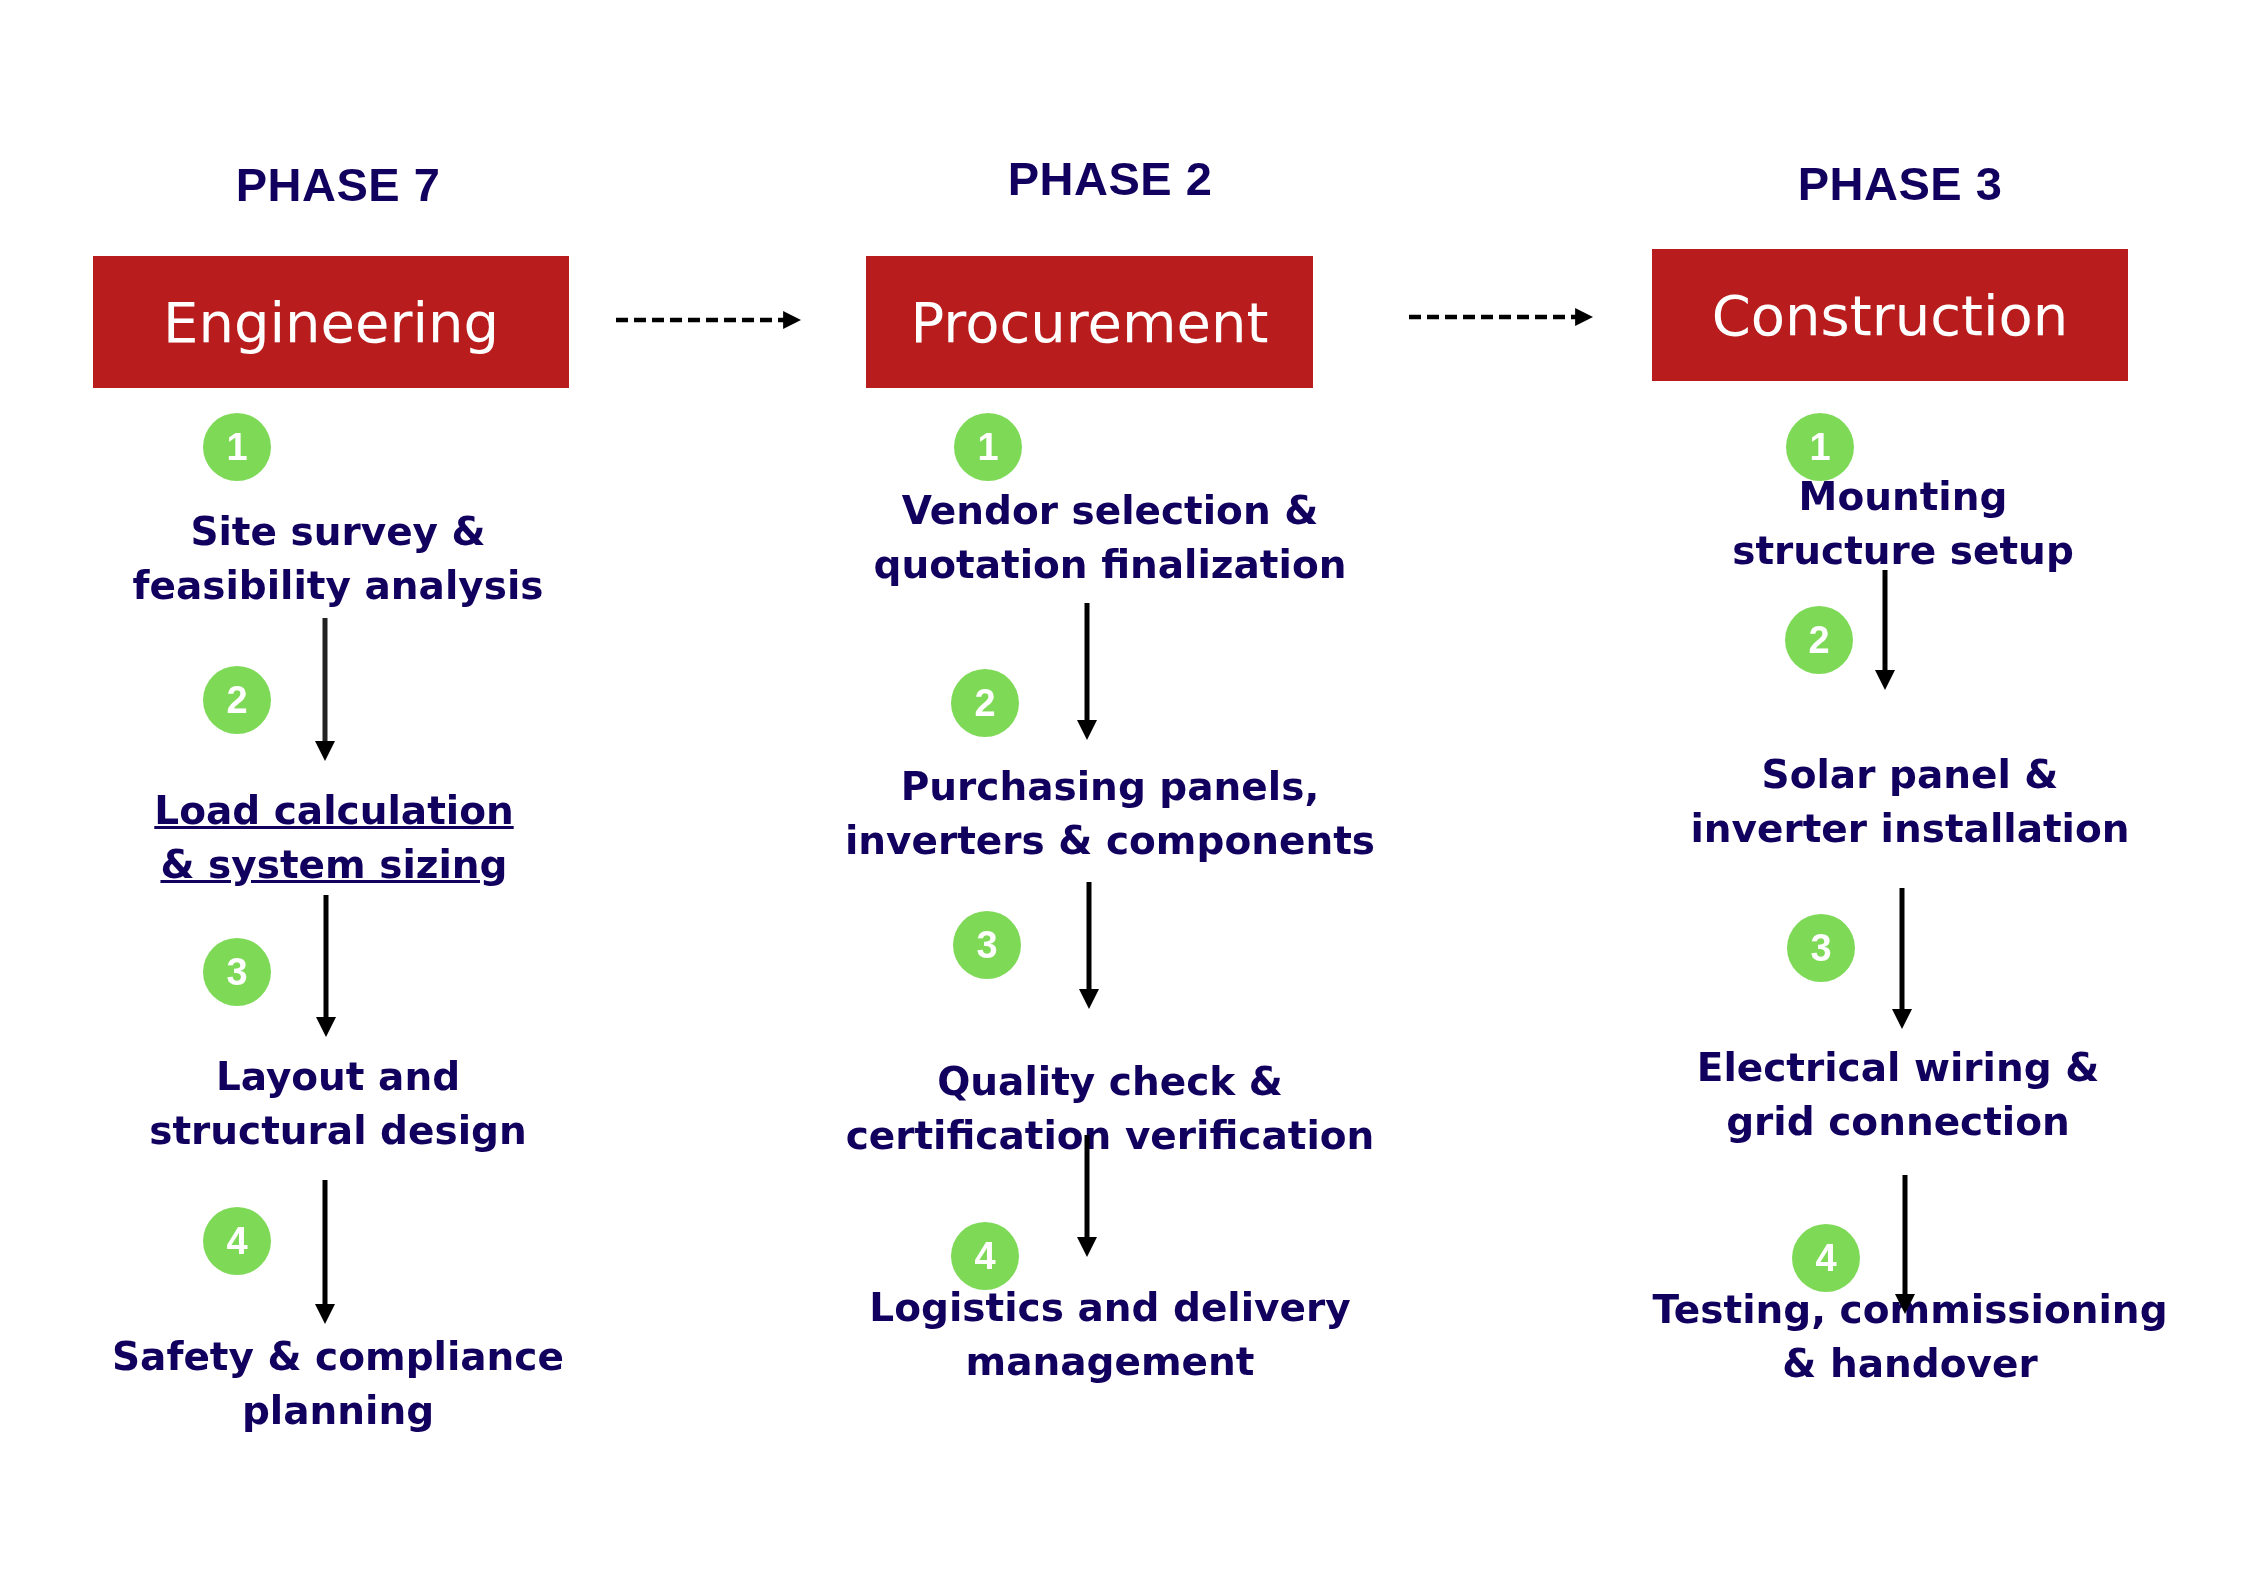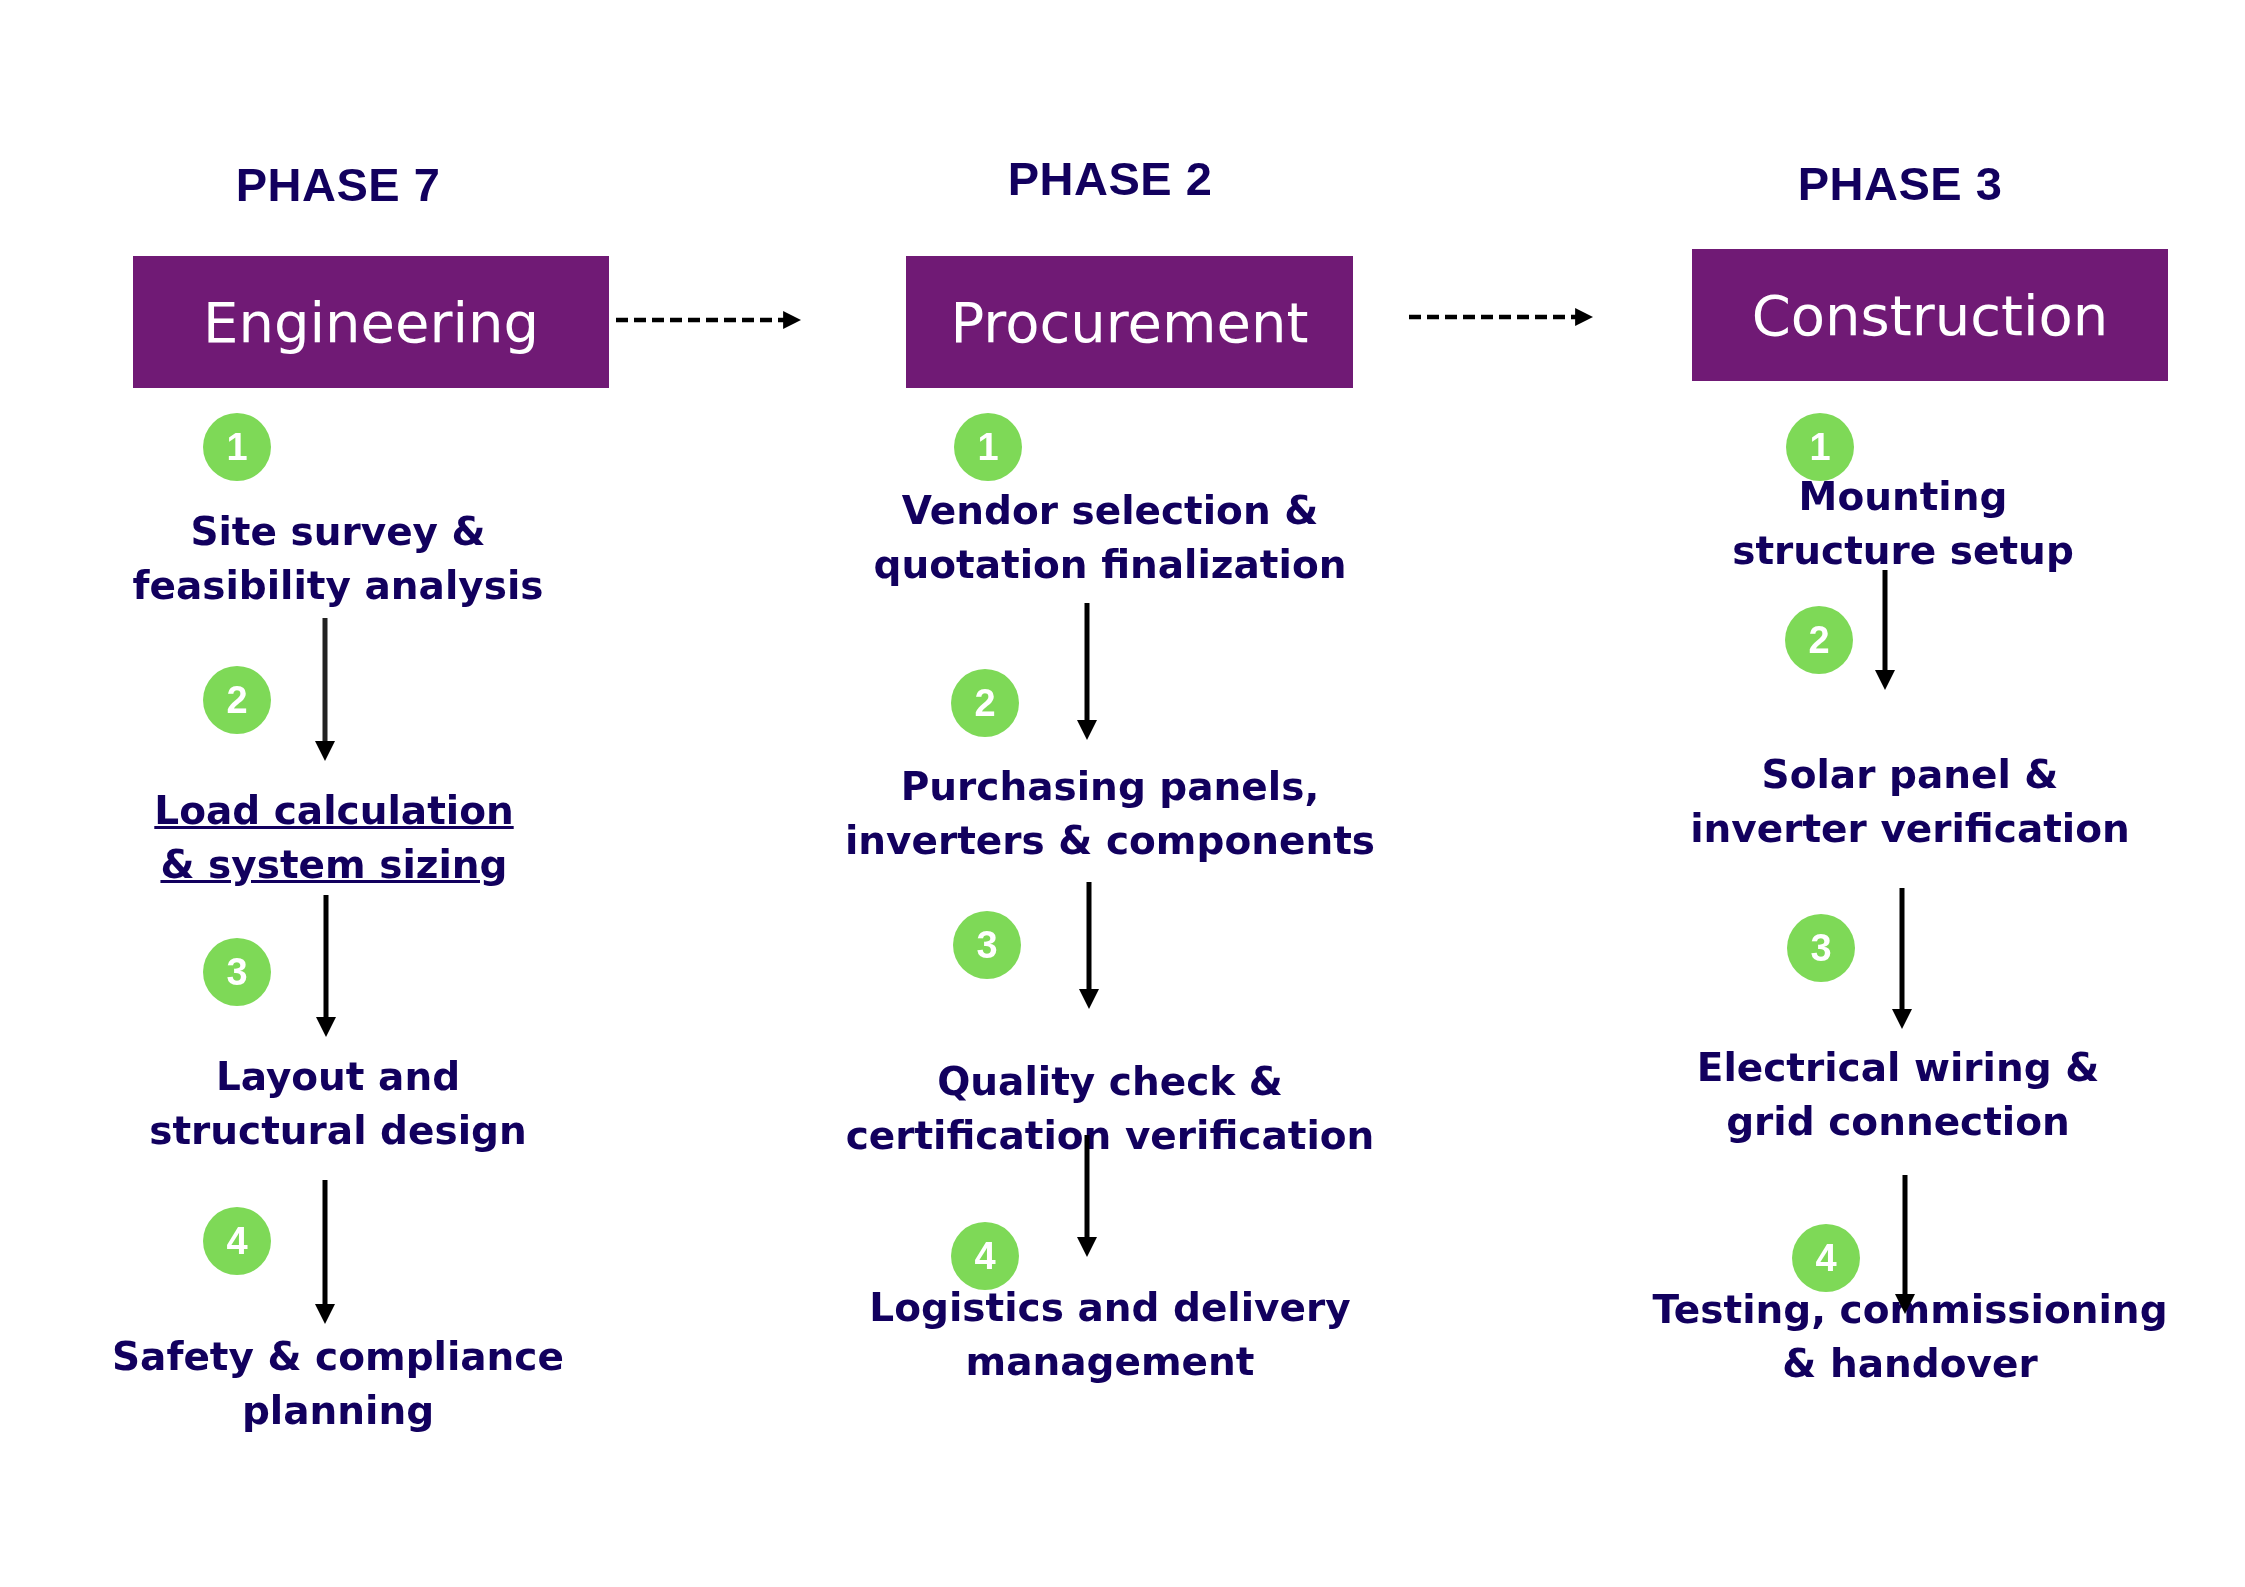--- a/index.html
+++ b/index.html
@@ -2,24 +2,24 @@
 <html><head>
 <meta charset="utf-8">
 <style>
   html, body { margin: 0; padding: 0; background: #ffffff; }
   body { width: 2245px; height: 1587px; position: relative; overflow: hidden;
          font-family: "Liberation Sans", sans-serif; }
   .phase-label { position: absolute; width: 400px; text-align: center;
                  font-family: "Liberation Sans", sans-serif; font-weight: bold;
                  font-size: 47px; color: #12005e; letter-spacing: 0.5px;
                  transform: translate(-50%, -50%); white-space: nowrap; }
-  .phase-box { position: absolute; background: #701a75; color: #ffffff;
+  .phase-box { position: absolute; background: #b91c1c; color: #ffffff;
                display: flex; align-items: center; justify-content: center;
                font-family: "DejaVu Sans", sans-serif; font-size: 56px;
-               font-weight: normal; margin-left: 40px; }
+               font-weight: normal; }
   .badge { position: absolute; width: 68px; height: 68px; border-radius: 50%;
            background: #7ed957; color: #ffffff; display: flex;
            align-items: center; justify-content: center;
            font-family: "Liberation Sans", sans-serif; font-size: 38px;
            font-weight: bold; transform: translate(-50%, -50%); }
   .step { position: absolute; width: 560px; text-align: center;
           font-family: "DejaVu Sans", sans-serif; font-weight: bold;
           font-size: 39px; line-height: 54px; color: #12005e;
           transform: translateX(-50%); white-space: nowrap; }
   .step span { display: block; }
@@ -98,21 +98,21 @@
 
   <div class="badge" style="left:1820px; top:447px;">1</div>
   <div class="step" style="left:1903px; top:470px;">
     <span>Mounting</span>
     <span>structure setup</span>
   </div>
 
   <div class="badge" style="left:1819px; top:640px;">2</div>
   <div class="step" style="left:1910px; top:748px;">
     <span>Solar panel &amp;</span>
-    <span>inverter verification</span>
+    <span>inverter installation</span>
   </div>
 
   <div class="badge" style="left:1821px; top:948px;">3</div>
   <div class="step" style="left:1898px; top:1041px;">
     <span>Electrical wiring &amp;</span>
     <span>grid connection</span>
   </div>
 
   <div class="badge" style="left:1826px; top:1258px;">4</div>
   <div class="step" style="left:1910px; top:1283px;">

